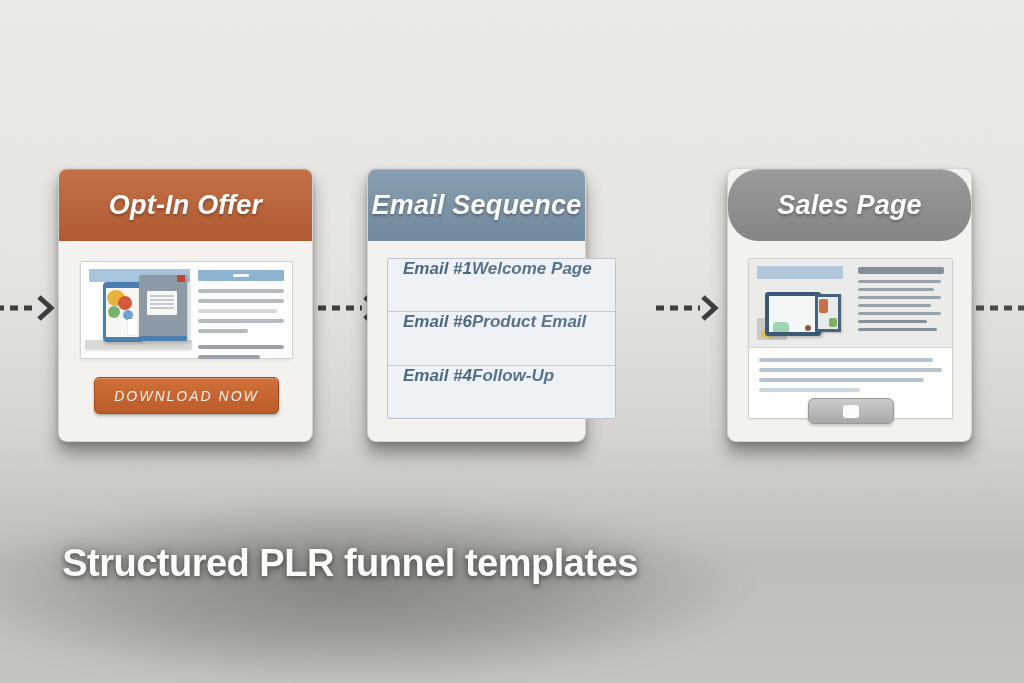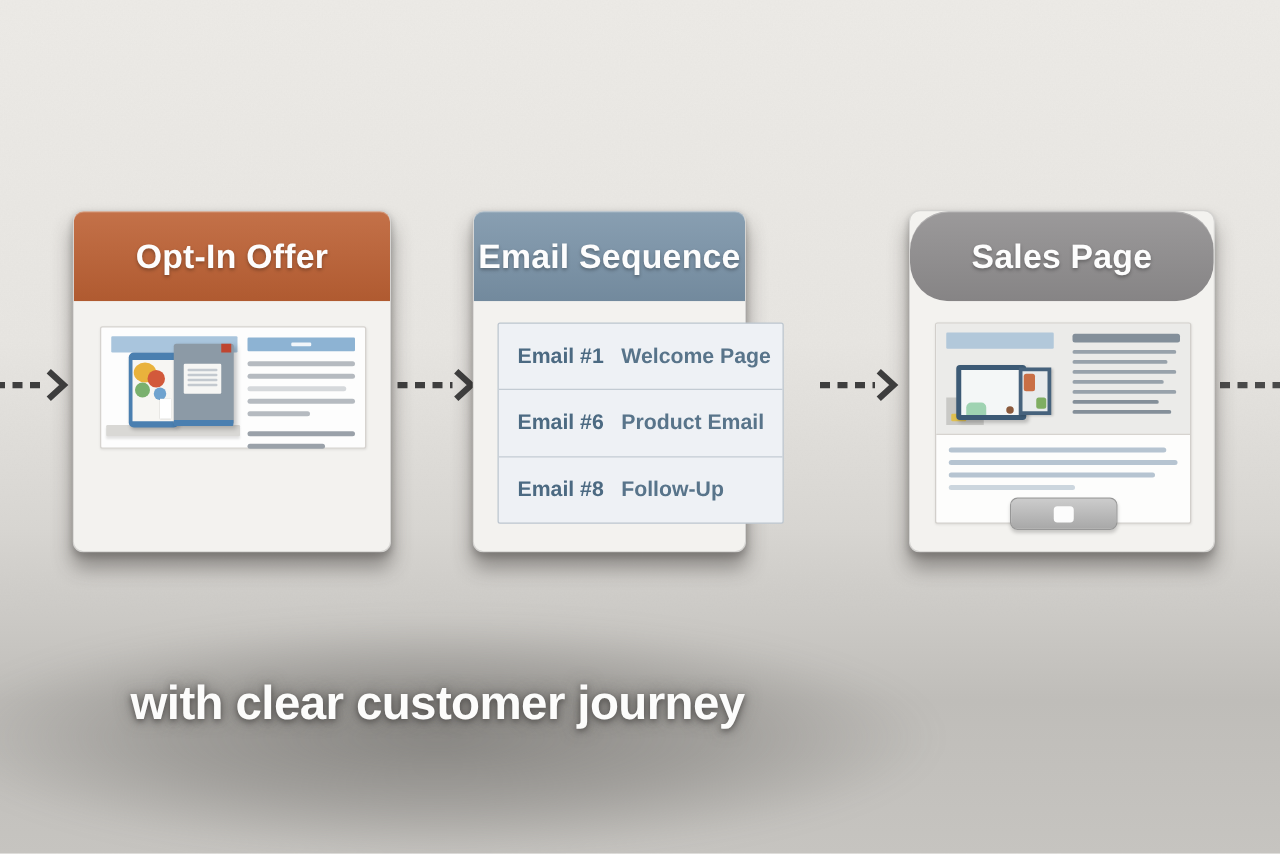--- a/index.html
+++ b/index.html
@@ -15,37 +15,38 @@
   
   .arrow { position:absolute; top:294px; height:28px; }
   .arrow svg { display:block; }
 
   
   .card {
     position:absolute; top:168px; height:274px;
     background:#f3f2ef; border-radius:9px;
     border:1px solid rgba(0,0,0,0.12);
     box-shadow:0 12px 16px rgba(55,52,48,0.45), 0 3px 5px rgba(0,0,0,0.18);
+    font-style:italic;
   }
   .card-header {
     height:72px; border-radius:8px 8px 0 0;
     display:flex; align-items:center; justify-content:center;
     background-image:linear-gradient(rgba(255,255,255,0.10), rgba(0,0,0,0.07));
     box-shadow:inset 0 1px 0 rgba(255,255,255,0.25);
   }
   .card-header h2 {
     color:#fdfdfd; font-size:27px; font-weight:700; letter-spacing:0.2px;
     text-shadow:0 2px 3px rgba(0,0,0,0.30);
   }
   .hdr-orange { background-color:#bd6134; }
   .hdr-blue   { background-color:#7b94a9; }
   .hdr-gray   { background-color:#908e8f;border-radius:31px; }
 
   #card-optin { left:58px;  width:255px; }
-  #card-email { left:378px; width:219px; }
+  #card-email { left:367px; width:219px; }
   #card-sales { left:727px; width:245px; }
 
   
   .optin-mock {
     position:absolute; left:21px; top:92px; width:213px; height:98px;
     background:#fdfdfd; border:1px solid #d6d3cf; border-radius:2px;
     display:flex; padding:7px 8px; gap:8px;
     box-shadow:0 1px 2px rgba(0,0,0,0.08);
   }
   .optin-left { position:relative; width:54%; }
@@ -87,21 +88,21 @@
   }
   .download-btn span { color:#fdf4ee; font-size:14px; font-weight:400; letter-spacing:2px; }
 
   
   .email-table {
     position:absolute; left:19px; top:89px; width:229px; height:161px;
     border:1px solid #bcc5ce; border-radius:2px; background:#eef1f5;
     display:flex; flex-direction:column;
   }
   .email-row {
-    flex:1; display:flex; align-items:center; padding-left:15px; gap:14px;
+    flex:1; display:flex; align-items:flex-start; padding-left:15px; 
     border-bottom:1px solid #c3cbd3;
   }
   .email-row:last-child { border-bottom:none; }
   .email-label { color:#4c6a82; font-size:17px; font-weight:700; }
   .email-desc  { color:#4c6a82; font-size:17px; font-weight:700; opacity:0.92; }
 
   
   .sales-mock {
     position:absolute; left:20px; top:89px; width:205px; height:161px;
     background:#fdfdfc; border:1px solid #d2cfcb; border-radius:2px;
@@ -219,38 +220,41 @@
         <div class="gline" style="width:100%;"></div>
         <div class="gline" style="width:100%;"></div>
         <div class="gline" style="width:92%; opacity:0.55;"></div>
         <div class="gline" style="width:100%;"></div>
         <div class="gline" style="width:58%; margin-bottom:12px;"></div>
         <div class="gline dk" style="width:100%;"></div>
         <div class="gline dk" style="width:72%;"></div>
       </div>
     </div>
 
+    <div class="download-btn">
+      <span>DOWNLOAD NOW</span>
+    </div>
   </div>
 
   <div class="card" id="card-email">
     <div class="card-header hdr-blue">
       <h2>Email Sequence</h2>
     </div>
 
     <div class="email-table">
       <div class="email-row">
         <span class="email-label">Email #1</span>
         <span class="email-desc">Welcome Page</span>
       </div>
       <div class="email-row">
         <span class="email-label">Email #6</span>
         <span class="email-desc">Product Email</span>
       </div>
       <div class="email-row">
-        <span class="email-label">Email #8</span>
+        <span class="email-label">Email #4</span>
         <span class="email-desc">Follow-Up</span>
       </div>
     </div>
   </div>
 
   <div class="card" id="card-sales">
     <div class="card-header hdr-gray">
       <h2>Sales Page</h2>
     </div>
 
@@ -292,16 +296,16 @@
         <div class="bline" style="width:55%; opacity:0.7;"></div>
         <div class="sales-btn">
           <div class="sales-btn-glyph"></div>
         </div>
       </div>
     </div>
   </div>
 
   <div class="caption-glow"></div>
   <div class="caption">
-    <div>with clear customer journey</div>
+    <div>Structured PLR funnel templates</div>
   </div>
 
 </div>
 
 </body></html>

